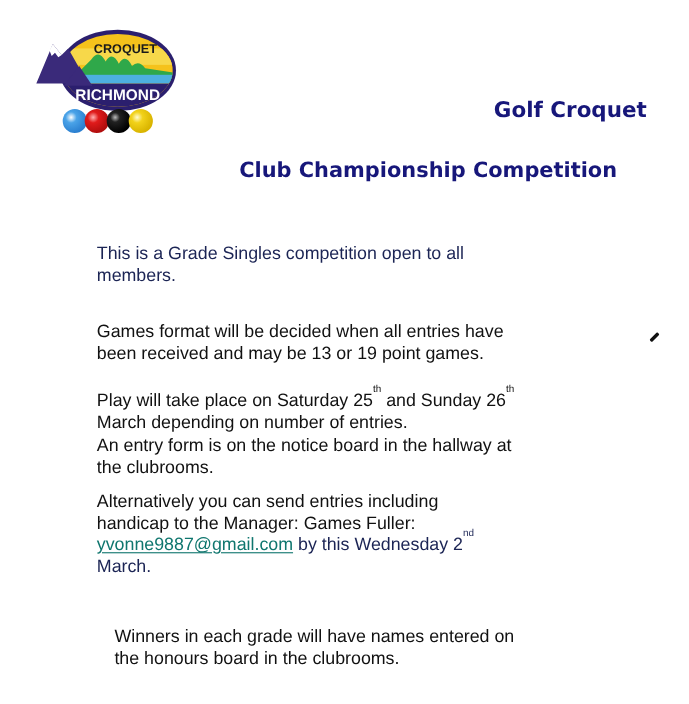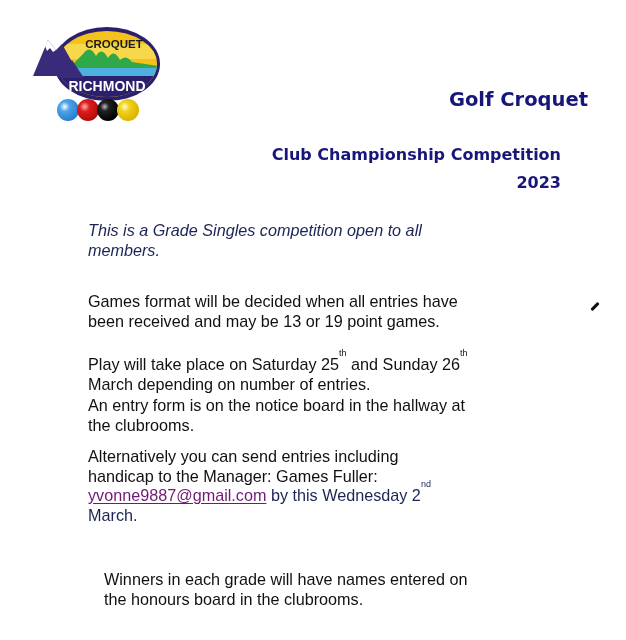--- a/index.html
+++ b/index.html
@@ -6,27 +6,27 @@
   body {
     width:626px; height:640px; background:#ffffff; position:relative; overflow:hidden;
     font-family:"Liberation Sans", sans-serif;
   }
   .logo { position:absolute; left:28px; top:24px; width:135px; height:102px;text-align:center; }
   .h1 {
     position:absolute; left:0; width:586px; text-align:right;
     font-family:"DejaVu Sans", sans-serif; font-weight:bold; color:#17177a;
   }
   .h-golf { top:88px; font-size:19.5px; left:2px; }
-  .h-club { top:141px; font-size:16px; line-height:28px; left:0; width:561px; }
+  .h-club { top:141px; font-size:19px; line-height:28px; left:0; width:561px; }
   .para {
     position:absolute; left:88px; width:440px; font-size:16.2px; line-height:19.6px; color:#111;
   }
   .navy { color:#1b2454; }
   sup { font-size:9px; vertical-align:top; position:relative; top:-2px; line-height:0; }
-  .link { color:#701a75; text-decoration:underline; text-underline-offset:2px; }
+  .link { color:#0f766e; text-decoration:underline; text-underline-offset:2px; }
   .mark { position:absolute; left:590px; top:305px; width:10px; height:3px; background:#111;
     transform:rotate(-45deg); border-radius:1px; }
 </style>
 </head>
 <body>
 
 <div class="logo">
   <svg width="135" height="102" viewBox="0 0 135 102">
     <defs>
       <clipPath id="ov">
@@ -69,24 +69,23 @@
     <circle cx="40" cy="86" r="11" fill="url(#b1)"></circle>
     <circle cx="60" cy="86" r="11" fill="url(#b2)"></circle>
     <circle cx="80" cy="86" r="11" fill="url(#b3)"></circle>
     <circle cx="100" cy="86" r="11" fill="url(#b4)"></circle>
   </svg>
 </div>
 
 <div class="h1 h-golf">Golf Croquet</div>
 <div class="h1 h-club">
   <div>Club Championship Competition</div>
-  <div>2023</div>
 </div>
 
-<div class="para navy" style="top:221px; width:360px;font-style:italic;">This is a Grade Singles competition open to all members.</div>
+<div class="para navy" style="top:221px; width:360px;">This is a Grade Singles competition open to all members.</div>
 
 <div class="para" style="top:292px; width:390px;">Games format will be decided when all entries have been received and may be 13 or 19 point games.</div>
 
 <div class="para" style="top:344px; width:380px;margin-top:11px;"><span>Play will take place on Saturday 25</span><sup>th</sup><span> and Sunday 26</span><sup>th</sup><span> March depending on number of entries.</span></div>
 
 <div class="para" style="top:396px; width:380px;">An entry form is on the notice board in the hallway at the clubrooms.</div>
 
 <div class="para" style="top:447px; width:360px;"><span>Alternatively you can send entries including handicap to the Manager: Games Fuller:</span> <a class="link">yvonne9887@gmail.com</a><span class="navy"><span> by this Wednesday 2</span><sup>nd</sup><span> March.</span></span></div>
 
 <div class="para" style="top:570px; width:390px;margin-left:16px;">Winners in each grade will have names entered on the honours board in the clubrooms.</div>

